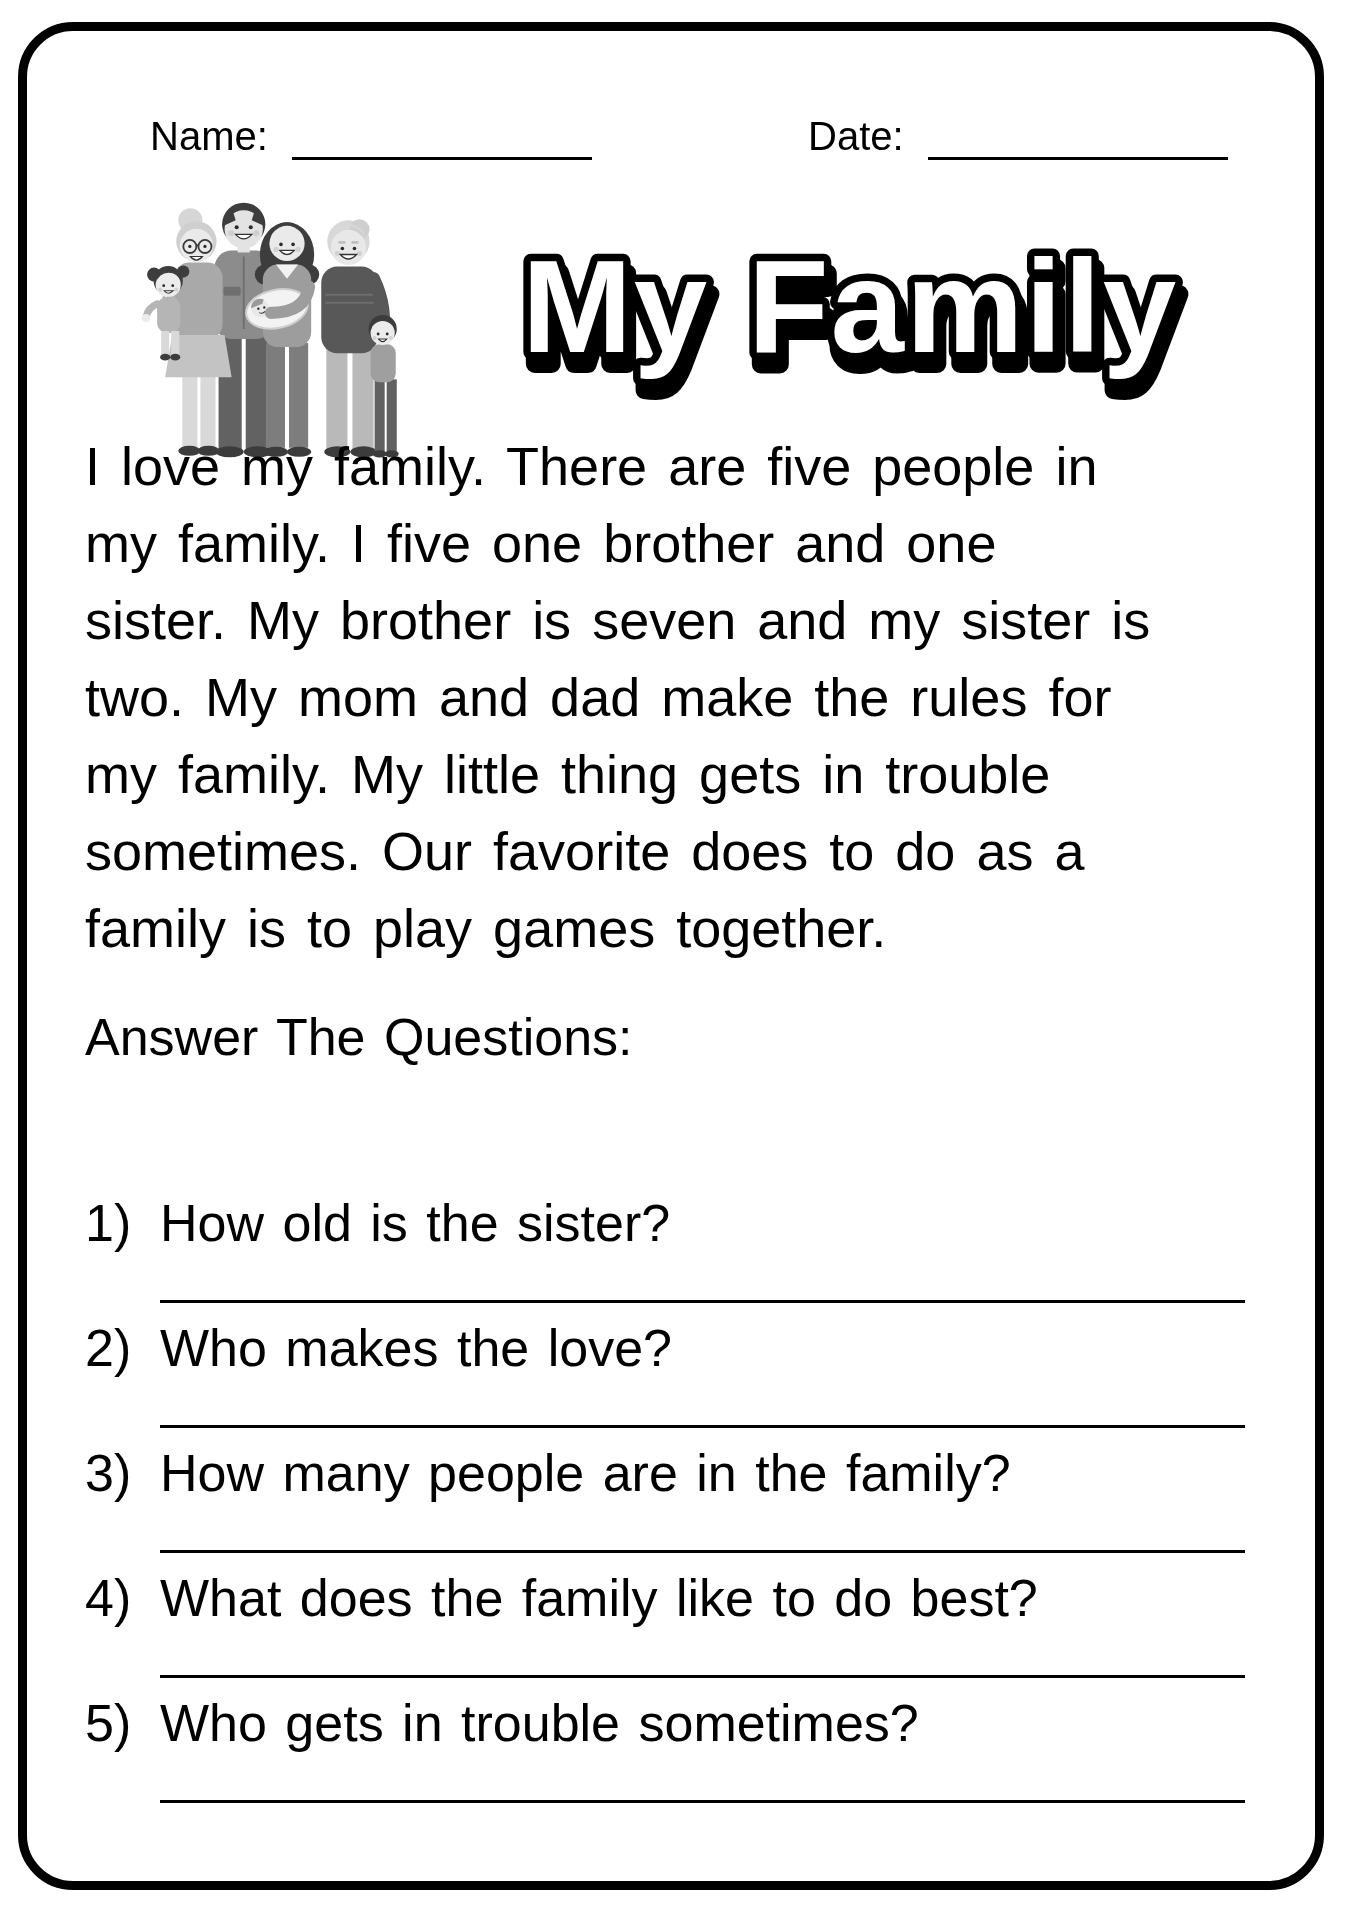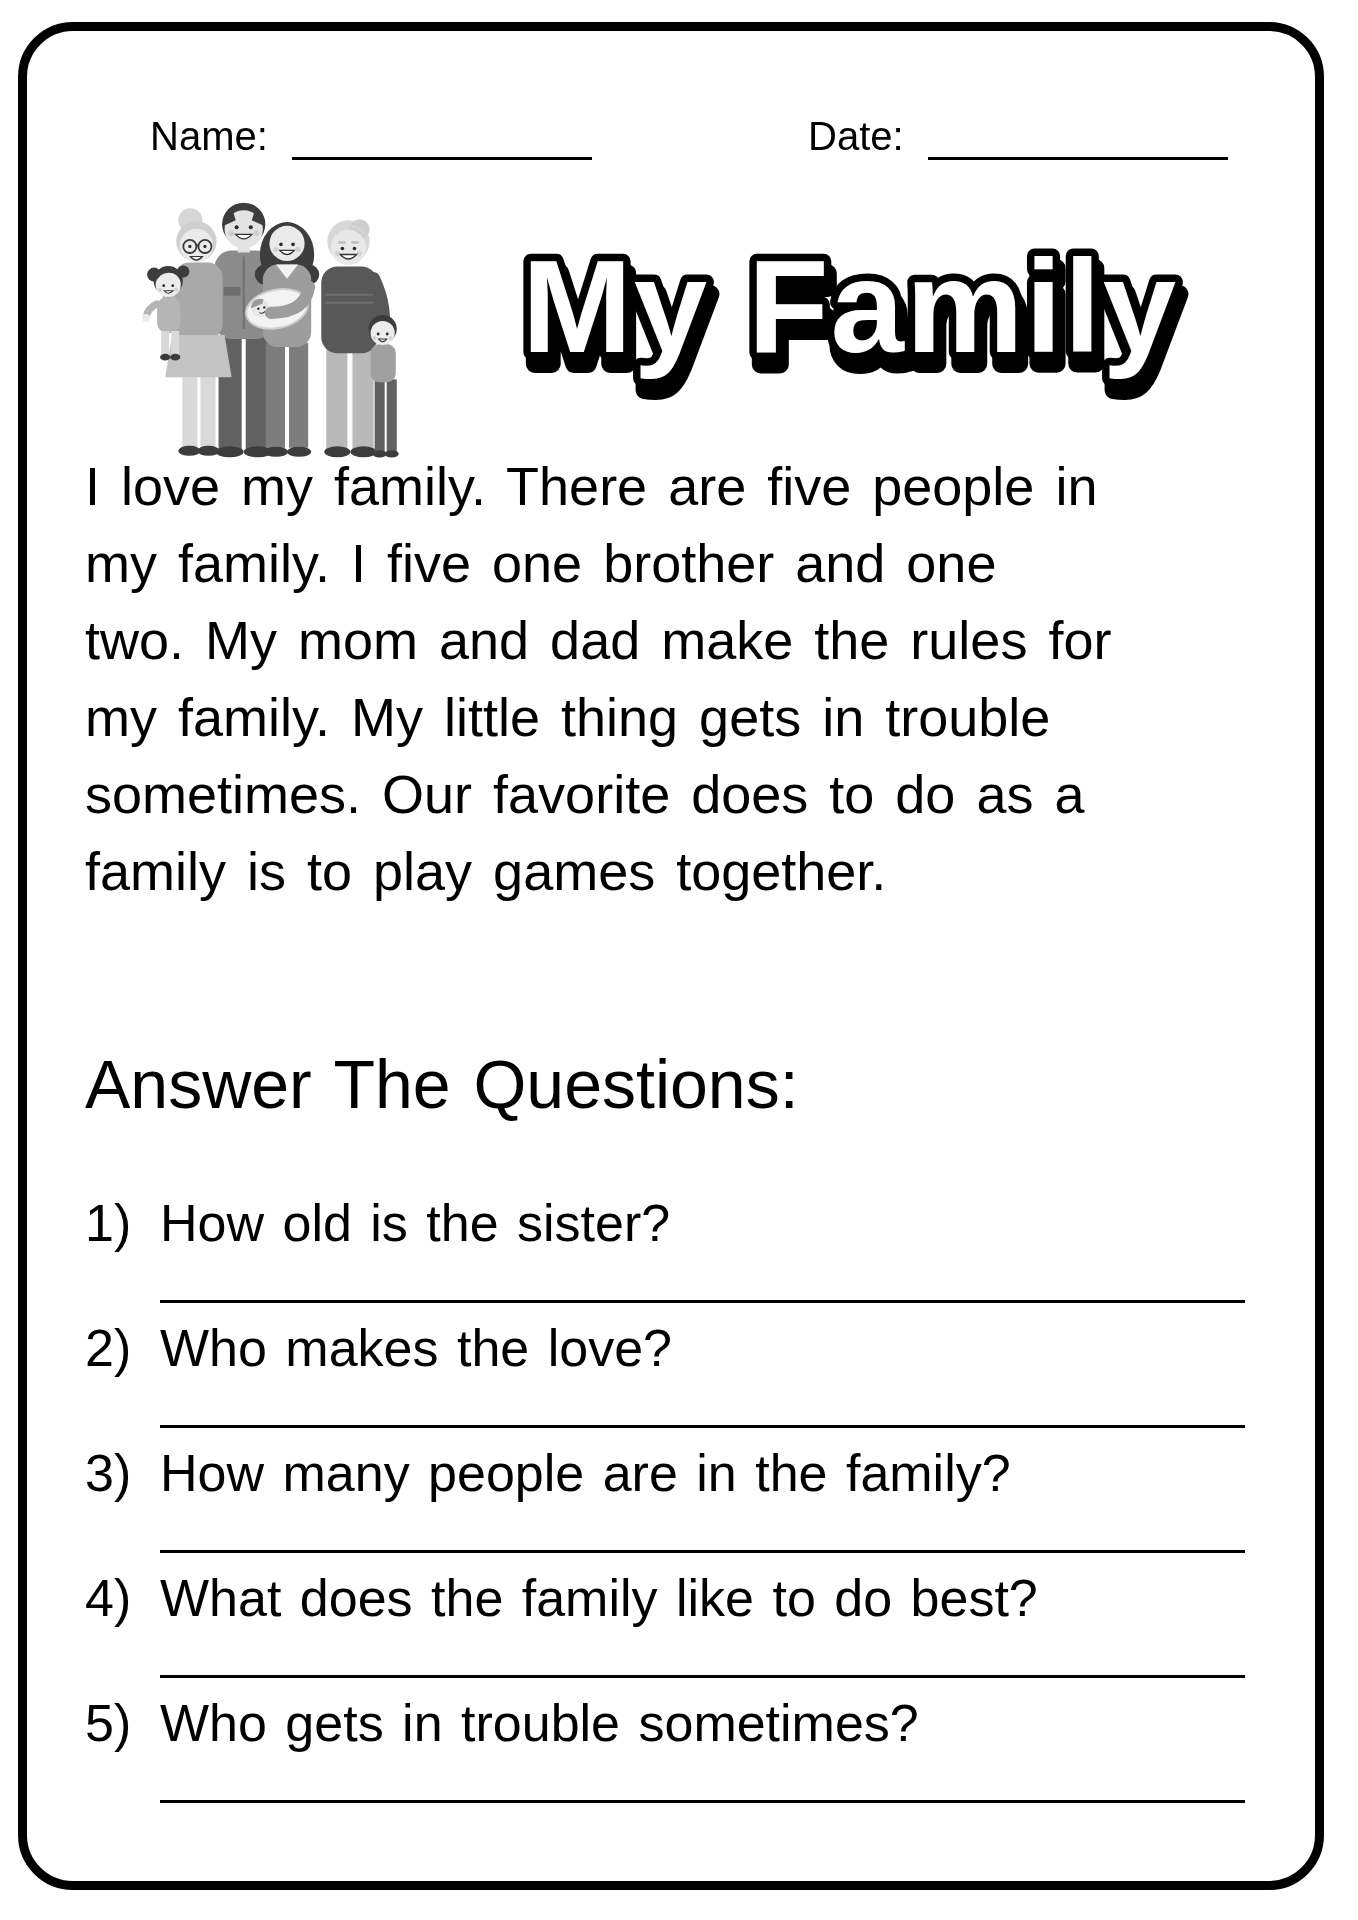--- a/index.html
+++ b/index.html
@@ -36,28 +36,28 @@
   .title-svg text{
     font-family:"Liberation Sans",sans-serif;
     font-weight:bold;
     font-size:132px;
     letter-spacing:2px;
   }
   .title-shadow{fill:#000;stroke:#000;stroke-width:18px;stroke-linejoin:round;}
   .title-main{fill:#fff;stroke:#000;stroke-width:15px;stroke-linejoin:round;paint-order:stroke fill;}
   
   .passage{
-    position:absolute;left:85px;top:448px;width:1190px;
+    position:absolute;left:85px;top:428px;width:1190px;
     font-size:54px;line-height:77px;word-spacing:6px;
     white-space:nowrap;
   }
   
   .questions-heading{
-    position:absolute;left:85px;top:1054px;
-    font-size:68px;line-height:60px;word-spacing:4px;
+    position:absolute;left:85px;top:1007px;
+    font-size:52px;line-height:60px;word-spacing:4px;
   }
   .questions{
     position:absolute;left:85px;top:1192px;width:1160px;
   }
   .qblock{margin-bottom:14px;}
   .qrow{
     display:flex;align-items:baseline;
     font-size:52px;line-height:62px;word-spacing:4px;
     white-space:nowrap;
   }
@@ -212,20 +212,21 @@
   </svg>
 
   <svg class="title-svg" viewBox="0 0 780 190">
     <text class="title-shadow" x="392" y="136" text-anchor="middle">My Family</text>
     <text class="title-main" x="388" y="124" text-anchor="middle">My Family</text>
   </svg>
 
   <div class="passage">
     <div>I love my family. There are five people in</div>
     <div>my family. I five one brother and one</div>
+    <div>sister. My brother is seven and my sister is</div>
     <div>two. My mom and dad make the rules for</div>
     <div>my family. My little thing gets in trouble</div>
     <div>sometimes. Our favorite does to do as a</div>
     <div>family is to play games together.</div>
   </div>
 
   <div class="questions-heading">Answer The Questions:</div>
 
   <div class="questions">
     <div class="qblock">

